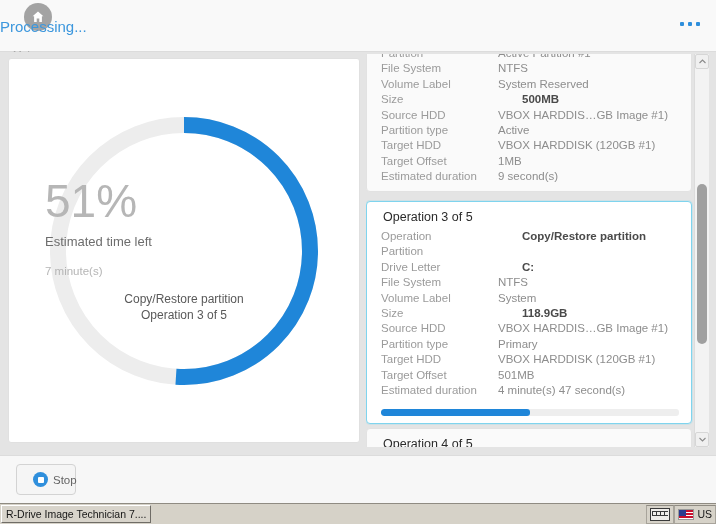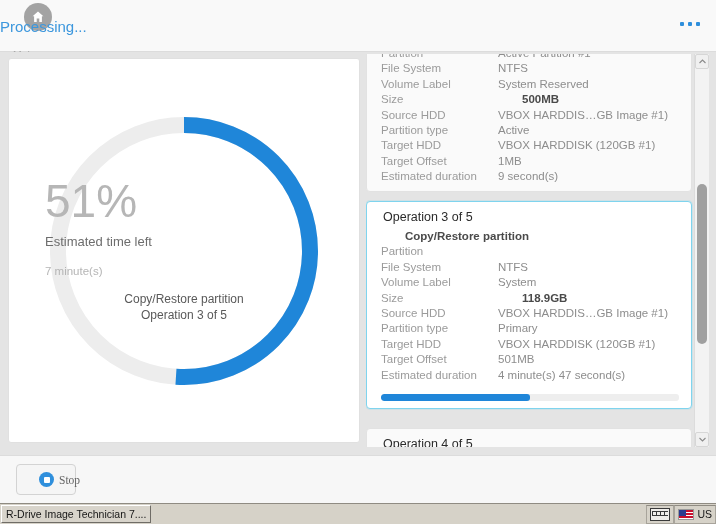--- a/index.html
+++ b/index.html
@@ -187,23 +187,22 @@
     background: #f7f7f7;
     border-top: 1px solid #dcdcdc;
   }
   .stop-btn {
     position: absolute; left: 16px; top: 8px;
     width: 60px; height: 31px;
     background: #f5f5f5;
     border: 1px solid #d3d3d3;
     border-radius: 4px;
     display: flex; align-items: center; gap: 5px;
-    padding-left: 22px;
-    cursor: pointer;
-    font-family: Liberation Serif, serif;
+    padding-left: 16px;
+    cursor: pointer;
   }
   .stop-icon {
     width: 15px; height: 15px;
     border-radius: 50%;
     background: #2f8fdc;
     display: flex; align-items: center; justify-content: center;
     flex: none;
   }
   .stop-icon > i {
     width: 6px; height: 6px;
@@ -366,24 +365,29 @@
               <div class="row">
                 <span class="k">Estimated duration</span>
                 <span class="v">9 second(s)</span>
               </div>
             </div>
           </div>
           <div class="op-card active" style="top: 147px;">
             <div class="op-title">Operation 3 of 5</div>
             <div class="rows">
               <div class="row">
+                <span class="k">Operation</span>
                 <span class="v strong">Copy/Restore partition</span>
               </div>
               <div class="row">
                 <span class="k">Partition</span>
+              </div>
+              <div class="row">
+                <span class="k">Drive Letter</span>
+                <span class="v strong">C:</span>
               </div>
               <div class="row">
                 <span class="k">File System</span>
                 <span class="v">NTFS</span>
               </div>
               <div class="row">
                 <span class="k">Volume Label</span>
                 <span class="v">System</span>
               </div>
               <div class="row">

